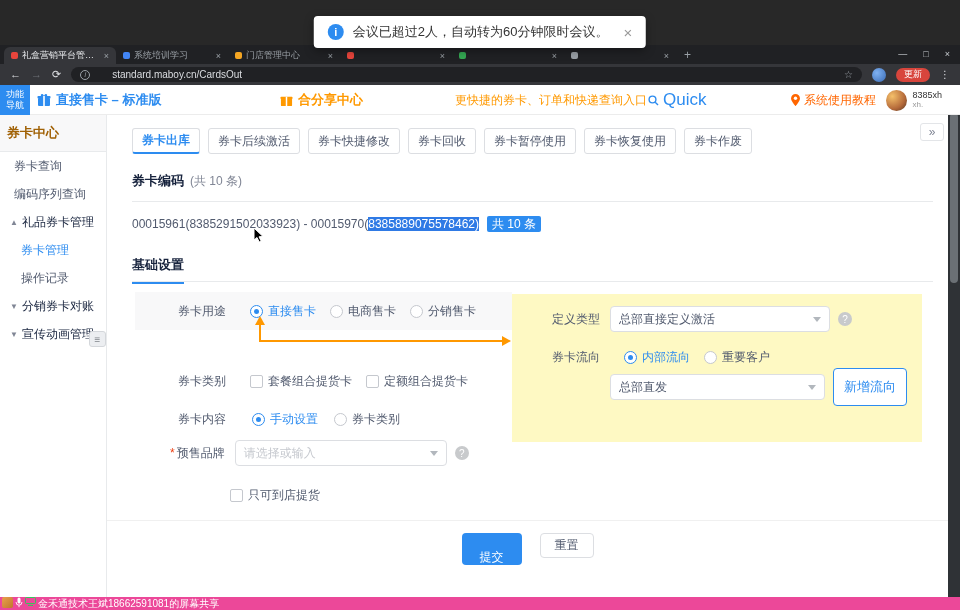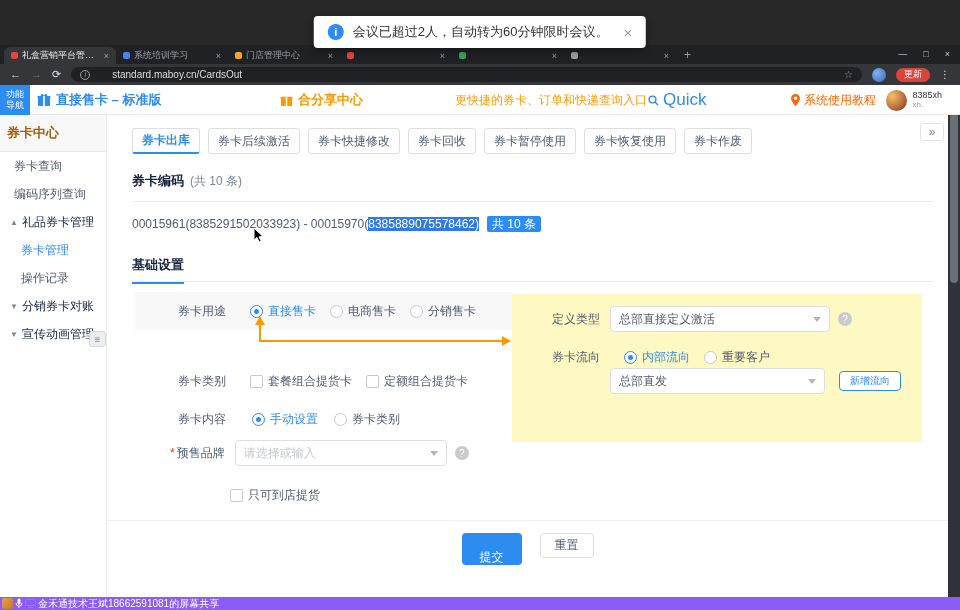--- a/index.html
+++ b/index.html
@@ -127,22 +127,22 @@
 
   .select { background:#fff; border:1px solid #dcdee2; border-radius:4px; height:26px;
     display:inline-flex; align-items:center; justify-content:space-between; padding:0 8px;
     font-size:12px; color:#515a6e; cursor:pointer; }
   .w220 { width:220px; } .w215 { width:215px; } .w212 { width:212px; }
   .ph-text { color:#c5c8ce; }
   .chev { width:0; height:0; border-left:4px solid transparent; border-right:4px solid transparent;
     border-top:5px solid #b2b7bd; margin-left:8px; flex:none; }
   .help { width:14px; height:14px; border-radius:50%; background:#c8cacc; color:#fff; font-size:10px;
     display:inline-flex; align-items:center; justify-content:center; margin-left:8px; flex:none; cursor:pointer; }
-  .btn-outline { height:20px; padding:0 10px; border:1px solid #2d8cf0; color:#2d8cf0; background:#fff;
-    border-radius:4px; font-size:10px; margin-left:14px; cursor:pointer; }
+  .btn-outline { height:38px; padding:0 10px; border:1px solid #2d8cf0; color:#2d8cf0; background:#fff;
+    border-radius:4px; font-size:13px; margin-left:8px; cursor:pointer; }
 
   .annot-arrow { position:absolute; left:143px; top:198px; z-index:20; pointer-events:none; }
 
   .form-row { position:absolute; left:71px; display:flex; align-items:center; gap:14px; }
   .row-type { top:258px; }
   .row-content { top:296px; gap:16px; }
   .row-brand { top:325px; left:63px; gap:0; }
   .row-brand .req { color:#ed4014; font-size:12px; margin-right:2px; }
   .row-store { top:372px; left:123px; }
 
@@ -151,22 +151,22 @@
   .btn-primary { height:25px; padding:16px 18px; background:#2d8cf0; color:#fff; border:none;
     border-radius:4px; font-size:12px; cursor:pointer; }
   .btn-default { height:25px; padding:0 14px; background:#fff; color:#515a6e; border:1px solid #dcdee2;
     border-radius:4px; font-size:12px; cursor:pointer; }
 
   
   .page-scrollbar { position:absolute; right:0; top:85px; width:12px; height:512px; background:#2f3236; }
   .page-scroll-thumb { position:absolute; left:2px; top:28px; width:8px; height:170px; background:#6b7075; border-radius:4px; }
 
   
-  .share-bar { position:absolute; left:0; top:597px; width:960px; height:13px; background:#8b5cf6;
-    display:flex; align-items:center; gap:2px; padding-left:2px; }
+  .share-bar { position:absolute; left:0; top:597px; width:960px; height:13px; background:#ec4899;
+    display:flex; gap:2px; padding-left:2px; }
   .share-avatar { width:11px; height:11px; border-radius:2px;
     background:linear-gradient(135deg,#e8a14d,#c2762c); flex:none; }
   .share-text { color:#fff; font-size:10px; white-space:nowrap; }
 </style>
 </head>
 <body>
 
 <div class="screen">
 
   <div class="tabbar">

